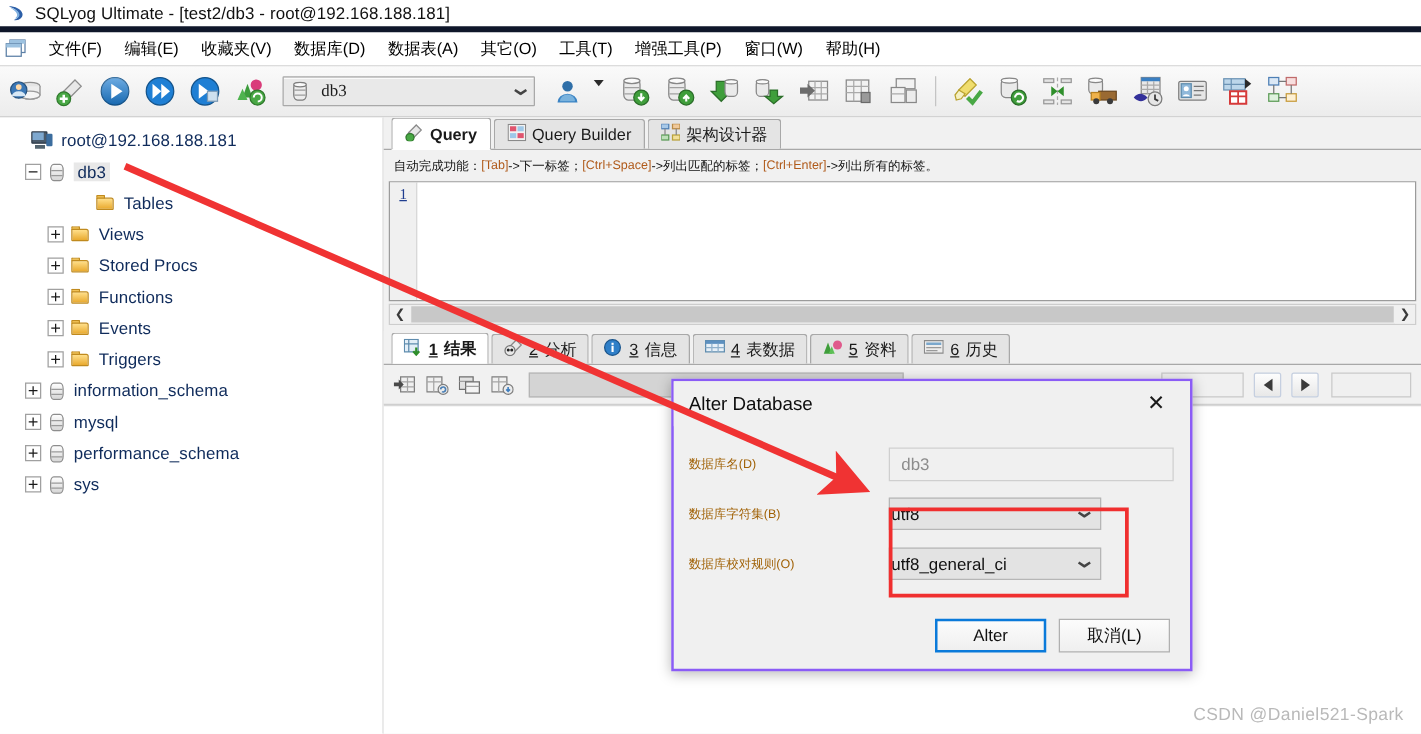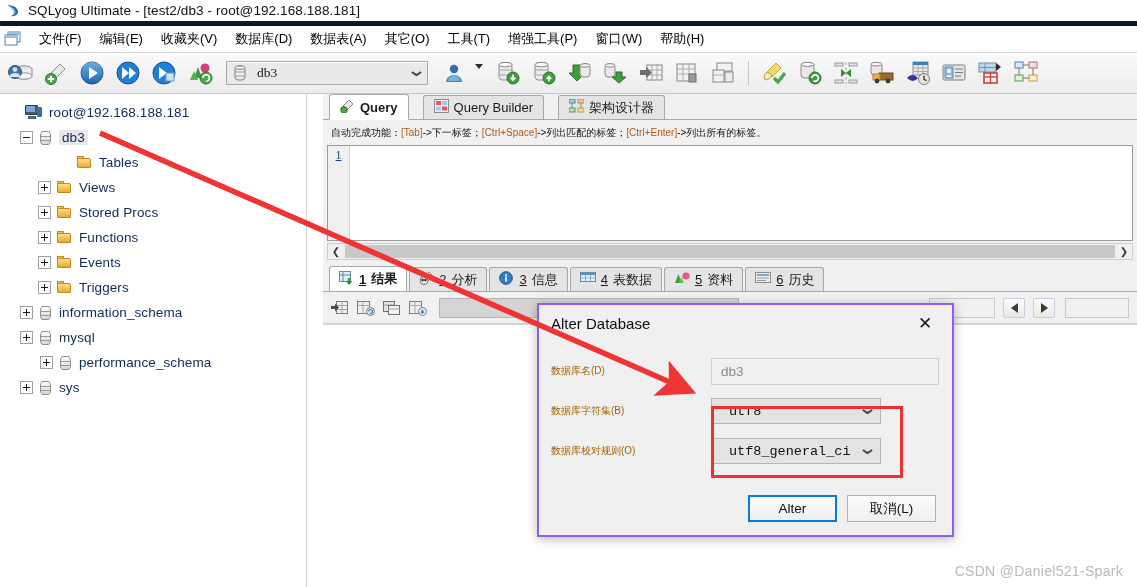--- a/index.html
+++ b/index.html
@@ -72,21 +72,21 @@
 
   .user-arrow {
     width:8px; height:8px; margin-left:1px; margin-right:4px; position:relative;
   }
   .caret-dn {
     width:0;height:0;border-left:4px solid transparent;border-right:4px solid transparent;
     border-top:5px solid #2b2b2b;
   }
 
   
-  #body-split { display:flex; height: calc(587px - 26px - 26px - 42px); gap: 16px; }
+  #body-split { display:flex; height: calc(587px - 26px - 26px - 42px); }
 
   
   #sidebar {
     width:307px; background:#ffffff; border-right:1px solid #d6d6d6;
     padding:6px 0 0 0; position:relative; overflow:hidden;
   }
   .tnode { display:flex; align-items:center; height:25px; padding-left:4px; white-space:nowrap; }
   .tnode .exp {
     width:13px; height:13px; border:1px solid #a0a0a0; background:#fff;
     position:relative; flex:0 0 13px; margin-right:6px; cursor:pointer;
@@ -137,21 +137,21 @@
   #rightpane { flex:1; background:#f1f1f1; position:relative; display:flex; flex-direction:column; }
 
   
   #tabrow {
     height:26px; background:#f1f1f1; display:flex; align-items:flex-end;
     padding-left:6px; border-bottom:1px solid #a8a8a8;
   }
   .qtab {
     height:24px; display:flex; align-items:center; gap:5px; padding:0 10px;
     background:#e4e4e4; border:1px solid #a8a8a8; border-bottom:none;
-    border-radius:3px 3px 0 0; font-size:13px; color:#1a1a1a; margin-right:14px;
+    border-radius:3px 3px 0 0; font-size:13px; color:#1a1a1a; margin-right:2px;
     position:relative; cursor:default;
   }
   .qtab.active {
     background:#ffffff; height:26px; font-weight:bold; z-index:3;
     border-bottom:1px solid #ffffff; margin-bottom:-1px;
   }
 
   
   #hintbar {
     height:25px; background:#f1f1f1; display:flex; align-items:center;
@@ -233,21 +233,21 @@
   .drow { display:flex; align-items:center; height:40px; padding-left:12px; }
   .dlabel { width:160px; font-size:10px; color:#a16207; }
   .dinput {
     width:228px; height:27px; background:#f0f0f0; border:1px solid #cfcfcf;
     display:flex; align-items:center; padding-left:9px; font-size:13.5px; color:#8c8c8c;
   }
   .dcombo {
     width:170px; height:26px; background:#e3e3e3; border:1px solid #b6b6b6;
     display:flex; align-items:center; font-size:13.5px; color:#111;
   }
-  .dcombo .val { flex:1; padding-left:17px;font-family:Liberation Mono, monospace; }
+  .dcombo .val { flex:1; padding-left:1px; }
   .dcombo .cb-arrow { width:26px; display:flex; align-items:center; justify-content:center; }
 
   
   #dlg-highlight {
     position:absolute; left:711px; top:406px; width:192px; height:72px;
     border:3px solid #f02f2f; z-index:60; pointer-events:none;
   }
 
   #dialog .dbuttons {
     position:absolute; left:0; right:0; bottom:13px;
@@ -648,21 +648,21 @@
     <div class="tnode" style="padding-left:20px;">
       <span class="exp plus"></span>
       <span class="ico ico-db">
           <span class="cyl"></span>
           <span class="l1"></span>
           <span class="l2"></span>
         </span>
       <span class="tlabel">mysql</span>
     </div>
 
-    <div class="tnode" style="padding-left:20px;margin-left:20px;">
+    <div class="tnode" style="padding-left:20px;">
       <span class="exp plus"></span>
       <span class="ico ico-db">
           <span class="cyl"></span>
           <span class="l1"></span>
           <span class="l2"></span>
         </span>
       <span class="tlabel">performance_schema</span>
     </div>
 
     <div class="tnode" style="padding-left:20px;">

